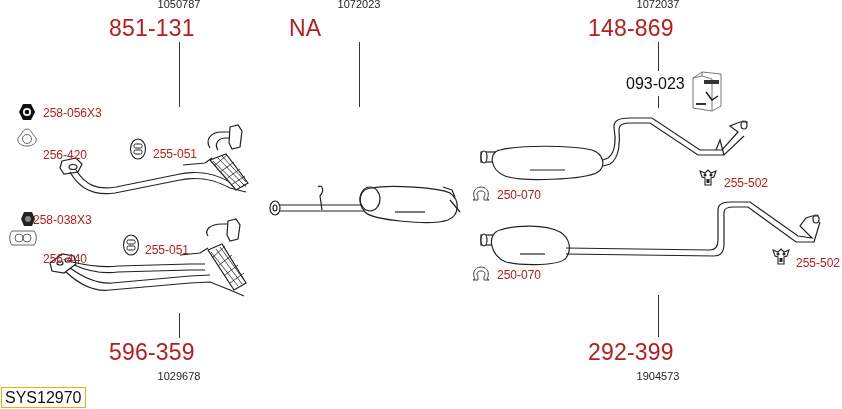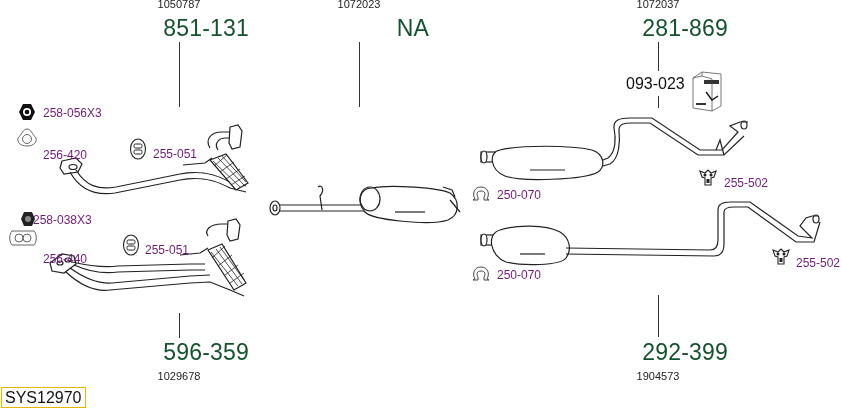--- a/index.html
+++ b/index.html
@@ -1,21 +1,21 @@
 <!DOCTYPE html>
 <html><head>
 <meta charset="utf-8">
 <style>
   html, body { margin:0; padding:0; background:#ffffff; }
   body { width:842px; height:409px; position:relative; overflow:hidden;
          font-family:"Liberation Sans", sans-serif; color:#111; }
   .abs { position:absolute; }
   .ref { font-size:11px; color:#222; text-align:center; width:100px; }
-  .pn  { font-size:23px; color:#14532d; text-align:right; width:140px; letter-spacing:0.2px; }
-  .acc { font-size:12px; color:#701a75; white-space:nowrap; }
+  .pn  { font-size:23px; color:#b91c1c; text-align:left; width:140px; letter-spacing:0.2px; }
+  .acc { font-size:12px; color:#b91c1c; white-space:nowrap; }
   .leader { position:absolute; width:1px; background:#333; }
   .sysbox { position:absolute; left:1px; top:387px; border:1px solid #eab308;
             font-size:16px; padding:0 3px; line-height:19px; background:#fff; }
   svg.drawing { position:absolute; left:0; top:0; }
   .pipe { fill:none; stroke:#222; stroke-width:1.2; }
   .pipefill { fill:#fff; stroke:#222; stroke-width:1.2; }
 </style>
 </head>
 <body>
 
@@ -148,21 +148,21 @@
 
 <div class="leader" style="left:179px; top:313px; height:25px;"></div>
 <div class="abs pn" style="left:109px; top:339px;">596-359</div>
 <div class="abs ref" style="left:129px; top:370px;">1029678</div>
 
 <div class="abs ref" style="left:309px; top:-2px;">1072023</div>
 <div class="abs pn" style="left:289px; top:15px;">NA</div>
 <div class="leader" style="left:359px; top:42px; height:65px;"></div>
 
 <div class="abs ref" style="left:608px; top:-2px;">1072037</div>
-<div class="abs pn" style="left:588px; top:15px;">281-869</div>
+<div class="abs pn" style="left:588px; top:15px;">148-869</div>
 <div class="leader" style="left:658px; top:42px; height:29px;"></div>
 <div class="abs" style="left:626px; top:75px; font-size:16px; white-space:nowrap;">093-023</div>
 <div class="leader" style="left:658px; top:96px; height:12px;"></div>
 <div class="abs" style="left:690px; top:70px; width:34px; height:42px;">
   <svg width="34" height="42" viewBox="0 0 34 42">
       <path d="M3 8 L12 2 L31 4 L31 36 L22 41 L3 38 Z" fill="#fff" stroke="#555" stroke-width="0.8"></path>
       <path d="M12 2 L12 6 L22 9 L22 41 M3 8 L12 6" fill="none" stroke="#555" stroke-width="0.8"></path>
       <rect x="14" y="10" width="15" height="4" fill="#333"></rect>
       <path d="M16 22 L22 30 L28 26" fill="none" stroke="#111" stroke-width="1.3"></path>
       <rect x="6" y="33" width="10" height="2" fill="#333"></rect>

